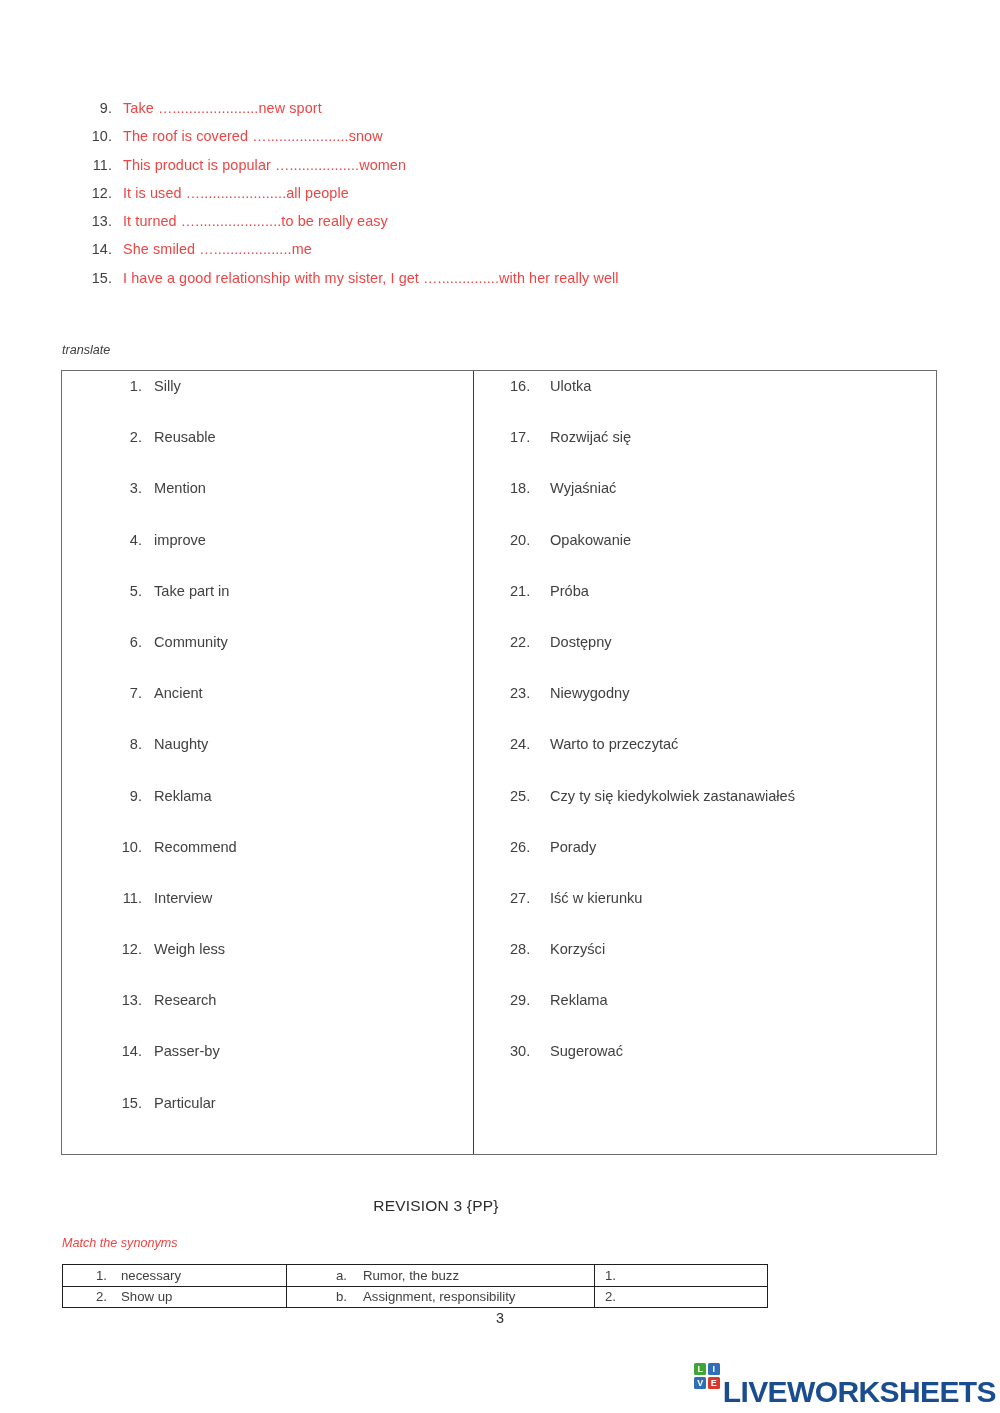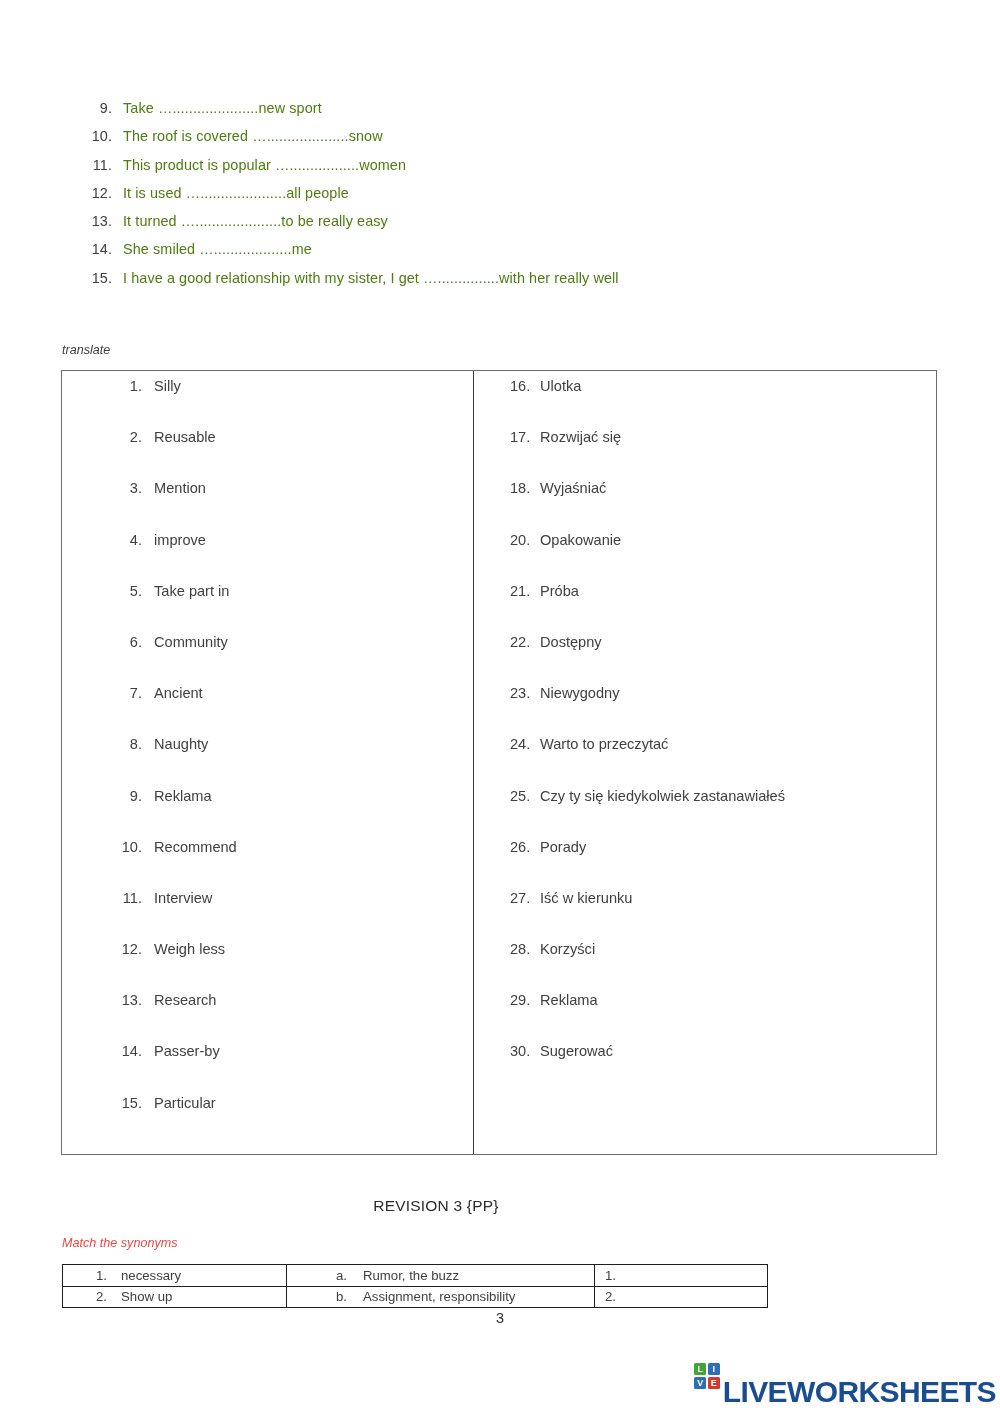--- a/index.html
+++ b/index.html
@@ -40,21 +40,21 @@
   .gapfill-num {
     width: 50px;
     text-align: right;
     padding-right: 11px;
     flex: 0 0 auto;
     color: #404040;
   }
   .gapfill-text {
     flex: 1 1 auto;
     white-space: pre;
-    color: #4d7c0f;
+    color: #ef4444;
   }
 
   
   .caption-translate {
     position: absolute;
     left: 62px;
     top: 343px;
     font-size: 12.6px;
     font-style: italic;
     color: #404040;
@@ -101,20 +101,21 @@
     color: #404040;
   }
   .tt-col-left .tt-num {
     width: 42px;
     text-align: right;
     padding-right: 12px;
   }
   .tt-col-right .tt-num {
     width: 30px;
     text-align: left;
+    padding-right: 10px;
   }
 
   
   .section-title {
     position: absolute;
     left: 0;
     top: 1197px;
     width: 872px;
     text-align: center;
     font-size: 15.5px;

